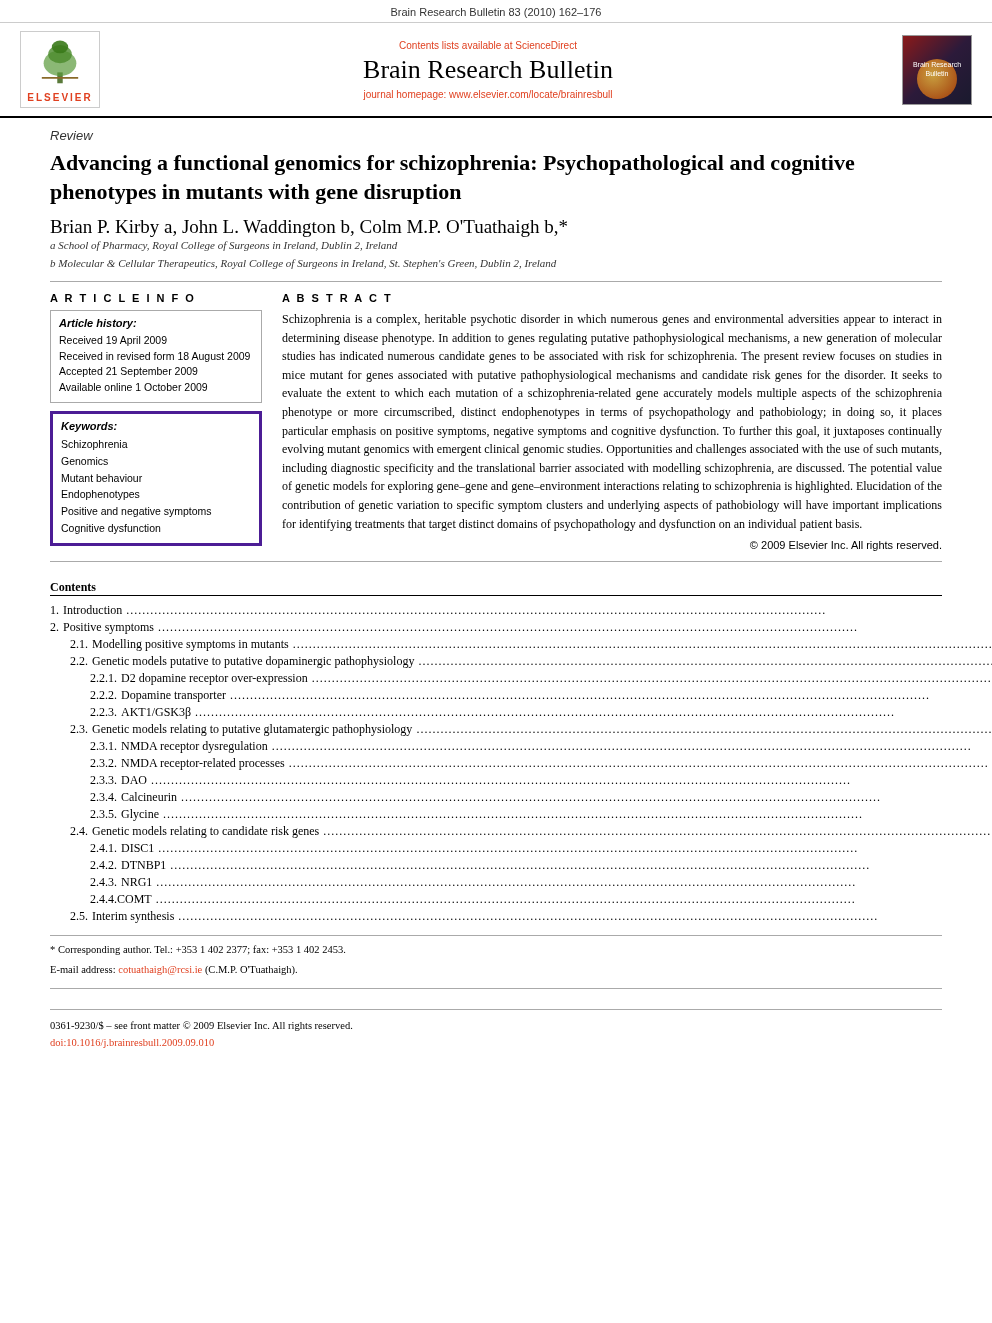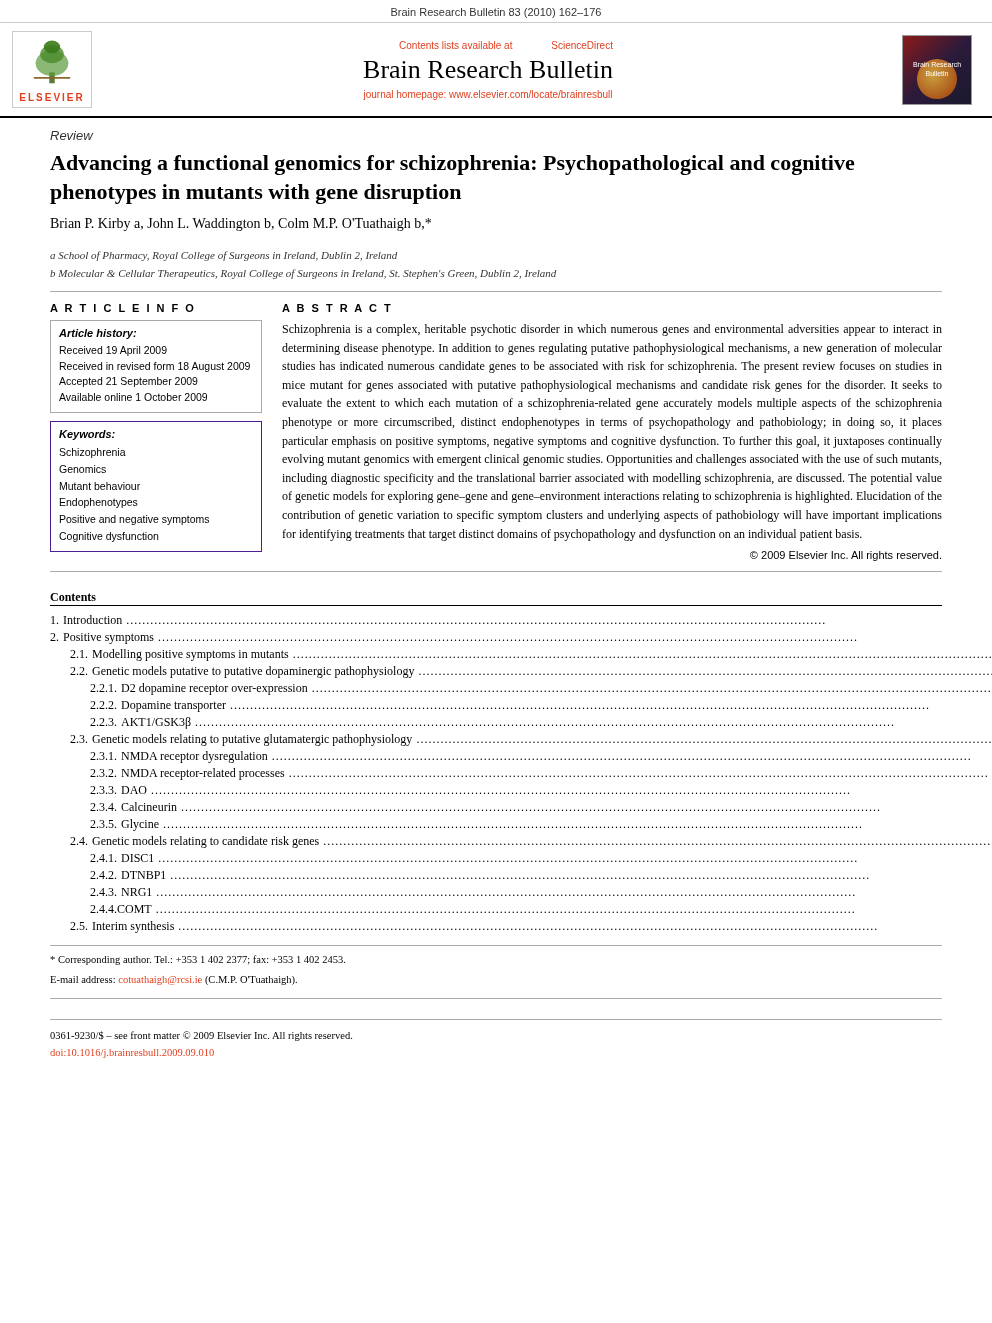--- a/index.html
+++ b/index.html
@@ -32,21 +32,20 @@
       align-items: center;
       padding: 8px 20px;
       border-bottom: 2px solid #000;
       background: #fff;
     }
     .elsevier-logo {
       width: 64px;
       flex-shrink: 0;
       display: flex;
       flex-direction: column;
-      align-items: center;
     }
     .elsevier-logo-box {
       border: 1px solid #ccc;
       padding: 4px;
       width: 80px;
       text-align: center;
     }
     .elsevier-tree {
       width: 60px;
       height: 50px;
@@ -64,21 +63,20 @@
       text-align: center;
     }
     .sciencedirect-link {
       font-size: 10px;
       color: #555;
       font-family: Arial, sans-serif;
       margin-bottom: 2px;
     }
     .sciencedirect-link span {
       color: #e04020;
-      margin-left: 36px;
     }
     .journal-title-main {
       font-size: 26px;
       font-weight: normal;
       font-family: 'Times New Roman', serif;
       color: #000;
       margin: 4px 0;
     }
     .journal-homepage {
       font-size: 10px;
@@ -137,23 +135,23 @@
     }
     .article-title {
       font-size: 22px;
       font-weight: bold;
       color: #000;
       line-height: 1.3;
       margin-bottom: 10px;
       font-family: 'Times New Roman', serif;
     }
     .authors {
-      font-size: 14px;
+      font-size: 19px;
       color: #000;
-      margin-bottom: 16px;
+      margin-bottom: 0;
     }
     .affiliations {
       font-size: 11px;
       font-style: italic;
       color: #333;
       margin-bottom: 2px;
       line-height: 1.4;
     }
     .divider {
       border: none;
@@ -192,21 +190,21 @@
       font-style: italic;
       font-weight: bold;
       font-size: 11px;
       margin-bottom: 4px;
     }
     .info-block .info-row {
       font-size: 10.5px;
       line-height: 1.5;
     }
     .keywords-block {
-      border: 1px solid #4c1d95;
+      border: 3px solid #4c1d95;
       padding: 6px 8px;
       font-size: 11px;
       font-family: Arial, sans-serif;
     }
     .keywords-block .kw-title {
       font-style: italic;
       font-weight: bold;
       margin-bottom: 4px;
     }
     .keywords-block .kw-item {

